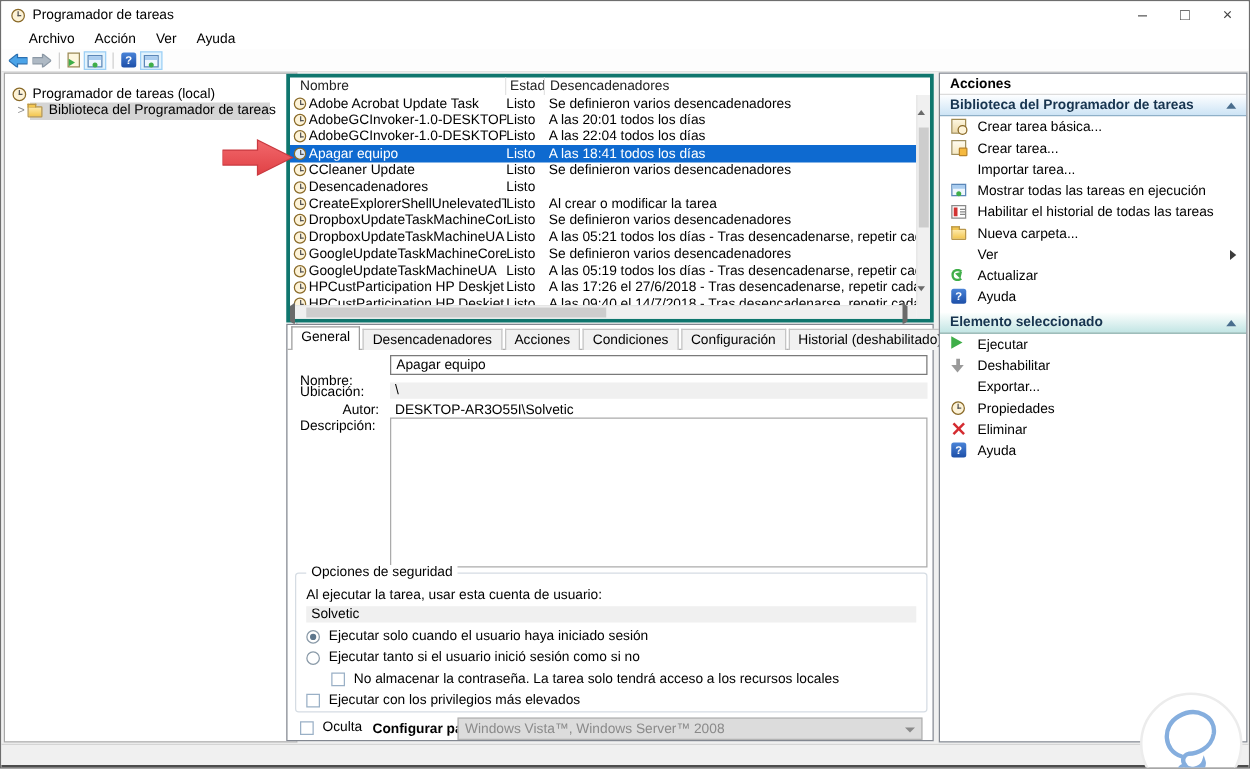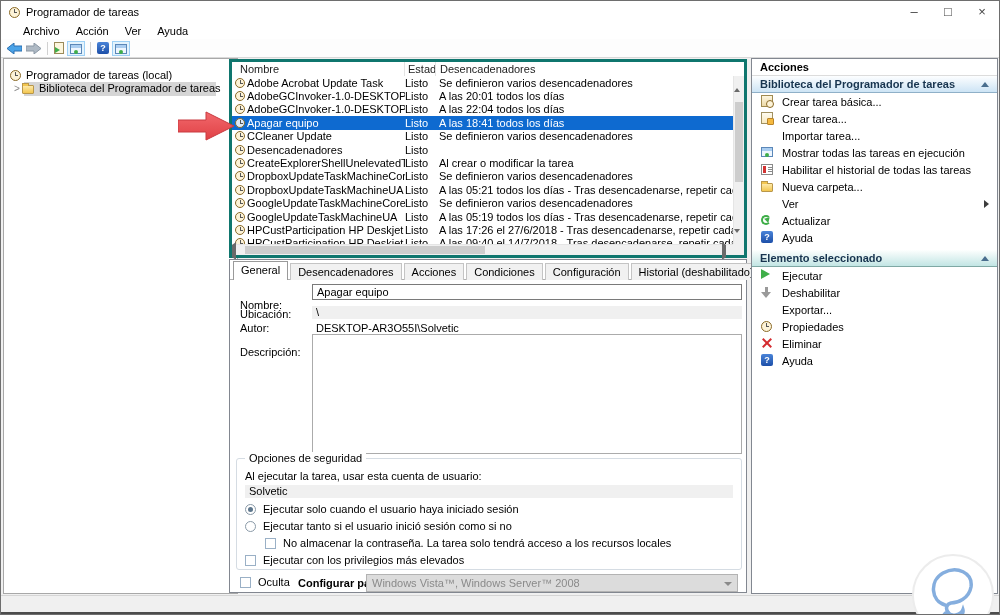--- a/index.html
+++ b/index.html
@@ -318,24 +318,24 @@
       <span class="tab">Configuración</span>
       <span class="tab">Historial (deshabilitado)</span>
     </div>
 
     <span class="fld-label" style="top:39px;text-align:center;">Nombre:</span>
     <input class="nombre-input" readonly="" value="Apagar equipo" style="">
 
     <span class="fld-label" style="top:48px;">Ubicación:</span>
     <div class="ubic-band"><span style="padding-left:4px;">\</span></div>
 
-    <span class="fld-label" style="top:62px;">Autor:</span>
+    <span class="fld-label" style="top:62px;margin-left:34px;">Autor:</span>
     <span style="position:absolute; left:86px; top:62px;">DESKTOP-AR3O55I\Solvetic</span>
 
-    <span class="fld-label" style="top:86px;">Descripción:</span>
+    <span class="fld-label" style="top:75px;">Descripción:</span>
     <textarea class="desc-box" readonly="" style=""></textarea>
 
     <div class="secbox">
       <span class="legend">Opciones de seguridad</span>
       <div class="sec-row" style="top:11px;">
           <span>Al ejecutar la tarea, usar esta cuenta de usuario:</span>
         </div>
       <div class="account-band"><span>Solvetic</span></div>
       <div class="sec-row" style="top:44px;">
         <span class="radio on"></span>

